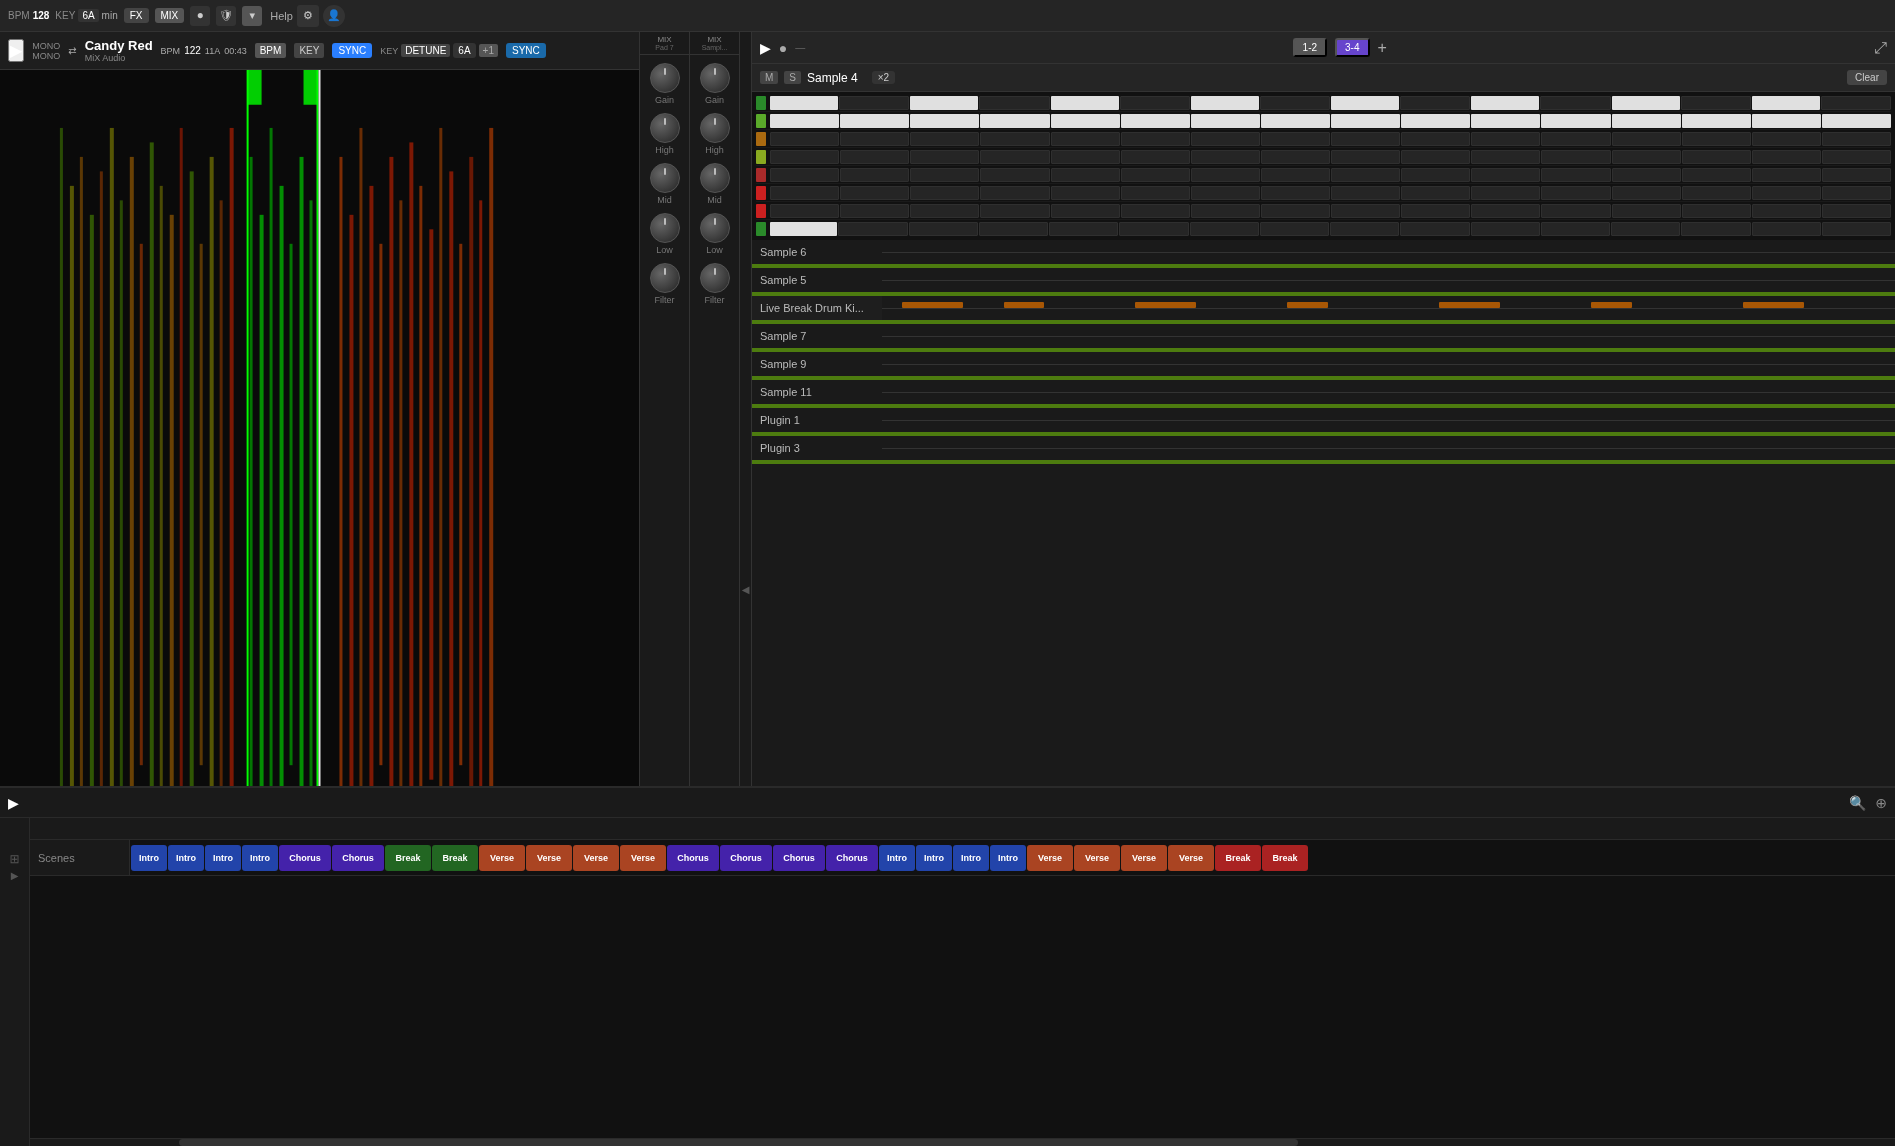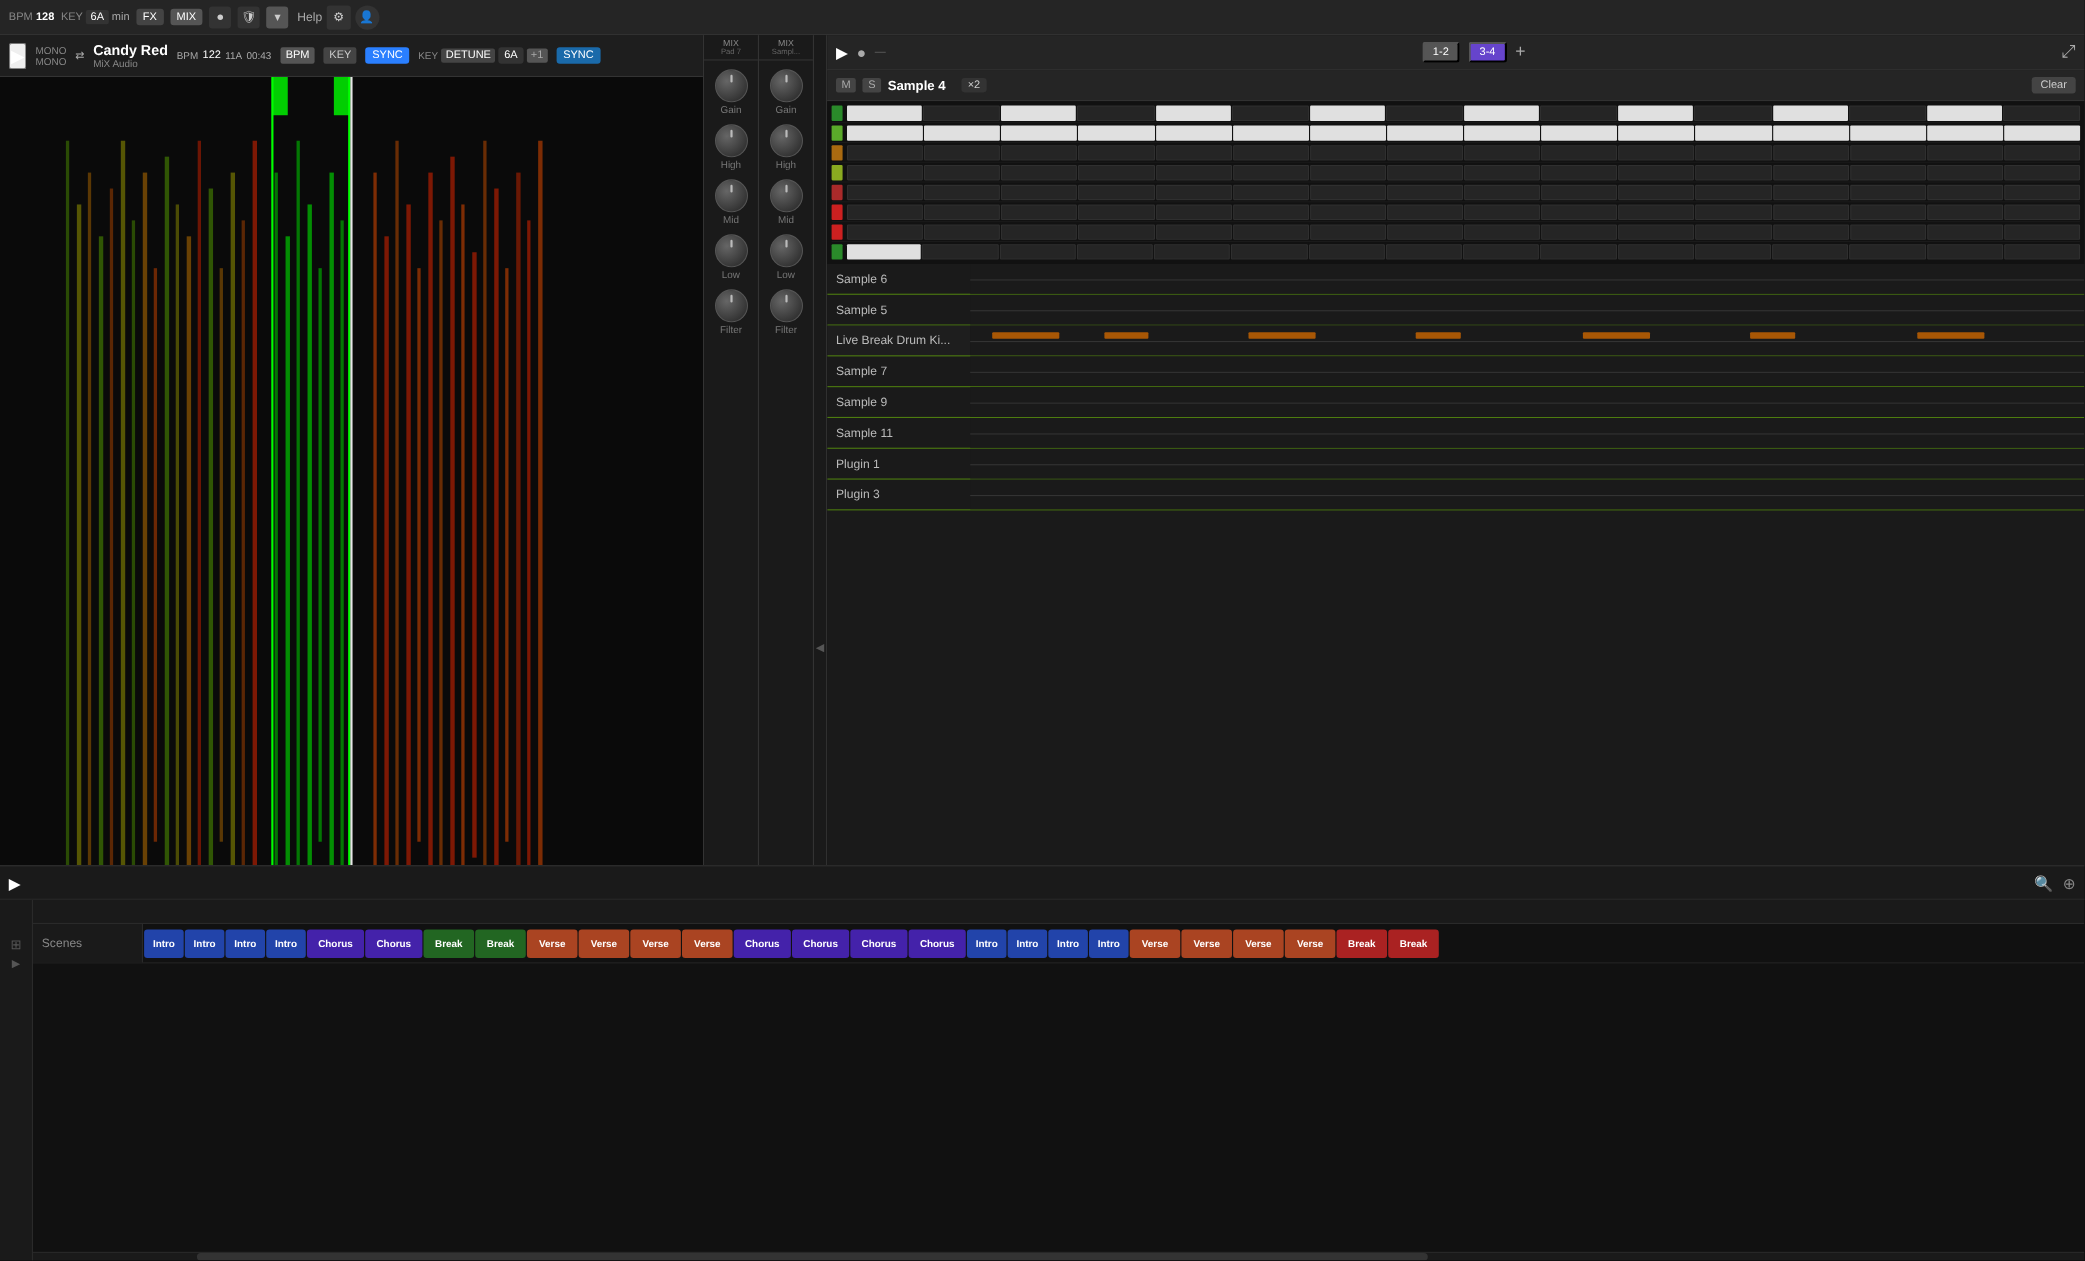--- a/index.html
+++ b/index.html
@@ -250,21 +250,21 @@
 
     
     .track-list {
       flex: 1;
       overflow-y: auto;
     }
     .track-row {
       display: flex;
       align-items: center;
       height: 28px;
-      border-bottom: 1px solid #4d7c0f;
+      border-bottom: 4px solid #4d7c0f;
       cursor: pointer;
     }
     .track-name-cell {
       width: 130px;
       padding: 0 8px;
       color: #bbb;
       font-size: 11px;
       white-space: nowrap;
       overflow: hidden;
       text-overflow: ellipsis;
@@ -704,21 +704,21 @@
       <button class="mix-num">1-2</button>
       <button class="mix-num-active">3-4</button>
       <button class="add-btn">+</button>
       <div style="flex:1;"></div>
       <button style="background:none;border:none;color:#aaa;cursor:pointer;font-size:16px;">⤢</button>
     </div>
 
     <div class="sample-header">
       <span class="sample-name-badge">M</span>
       <span class="sample-name-badge">S</span>
-      <span style="color:#fff;font-size:12px;font-weight:bold;">Sample 4</span>
+      <span style="color:#fff;font-size:12px;font-weight:normal;">Sample 4</span>
       <button style="background:#333;color:#ccc;padding:1px 6px;border-radius:3px;font-size:10px;cursor:pointer;border:none;margin-left:8px;">×2</button>
       <button class="clear-btn">Clear</button>
     </div>
 
     <div style="background:#111;padding:2px 4px;">
 
       <div style="display:flex;align-items:center;height:18px;border-bottom:1px solid #1a1a1a;">
         <div style="width:10px;height:14px;background:#2a8a2a;border-radius:1px;margin-right:4px;"></div>
         <div style="display:flex;gap:1px;flex:1;">
           <button class="step-btn step-on"></button>

